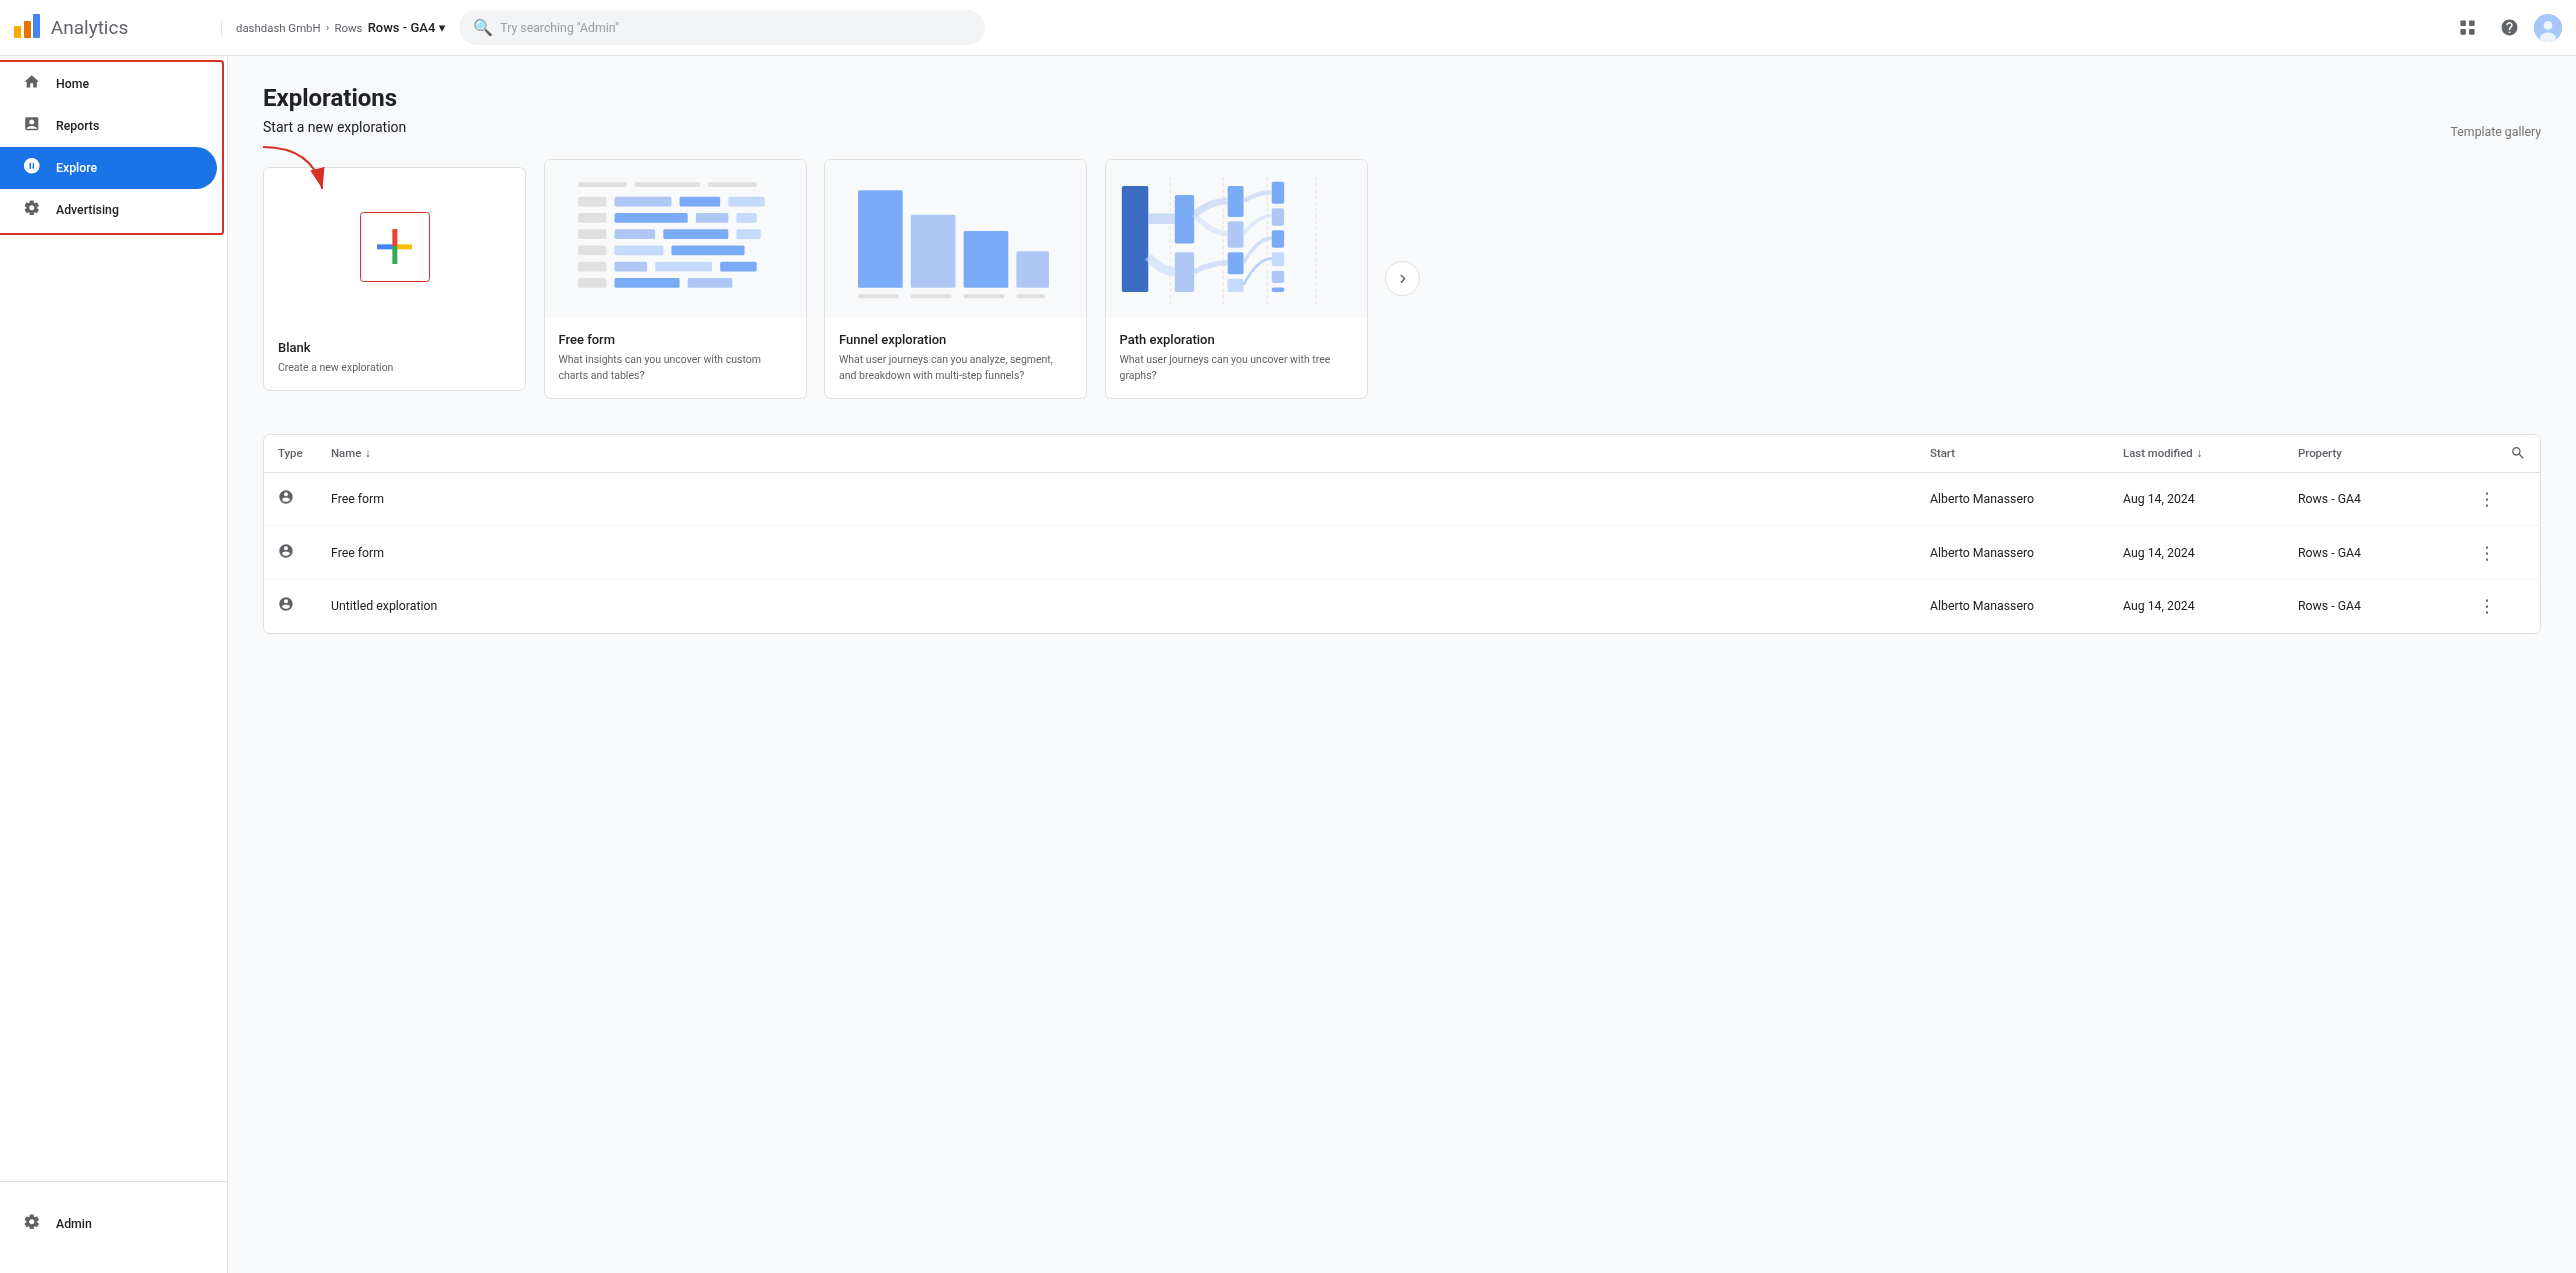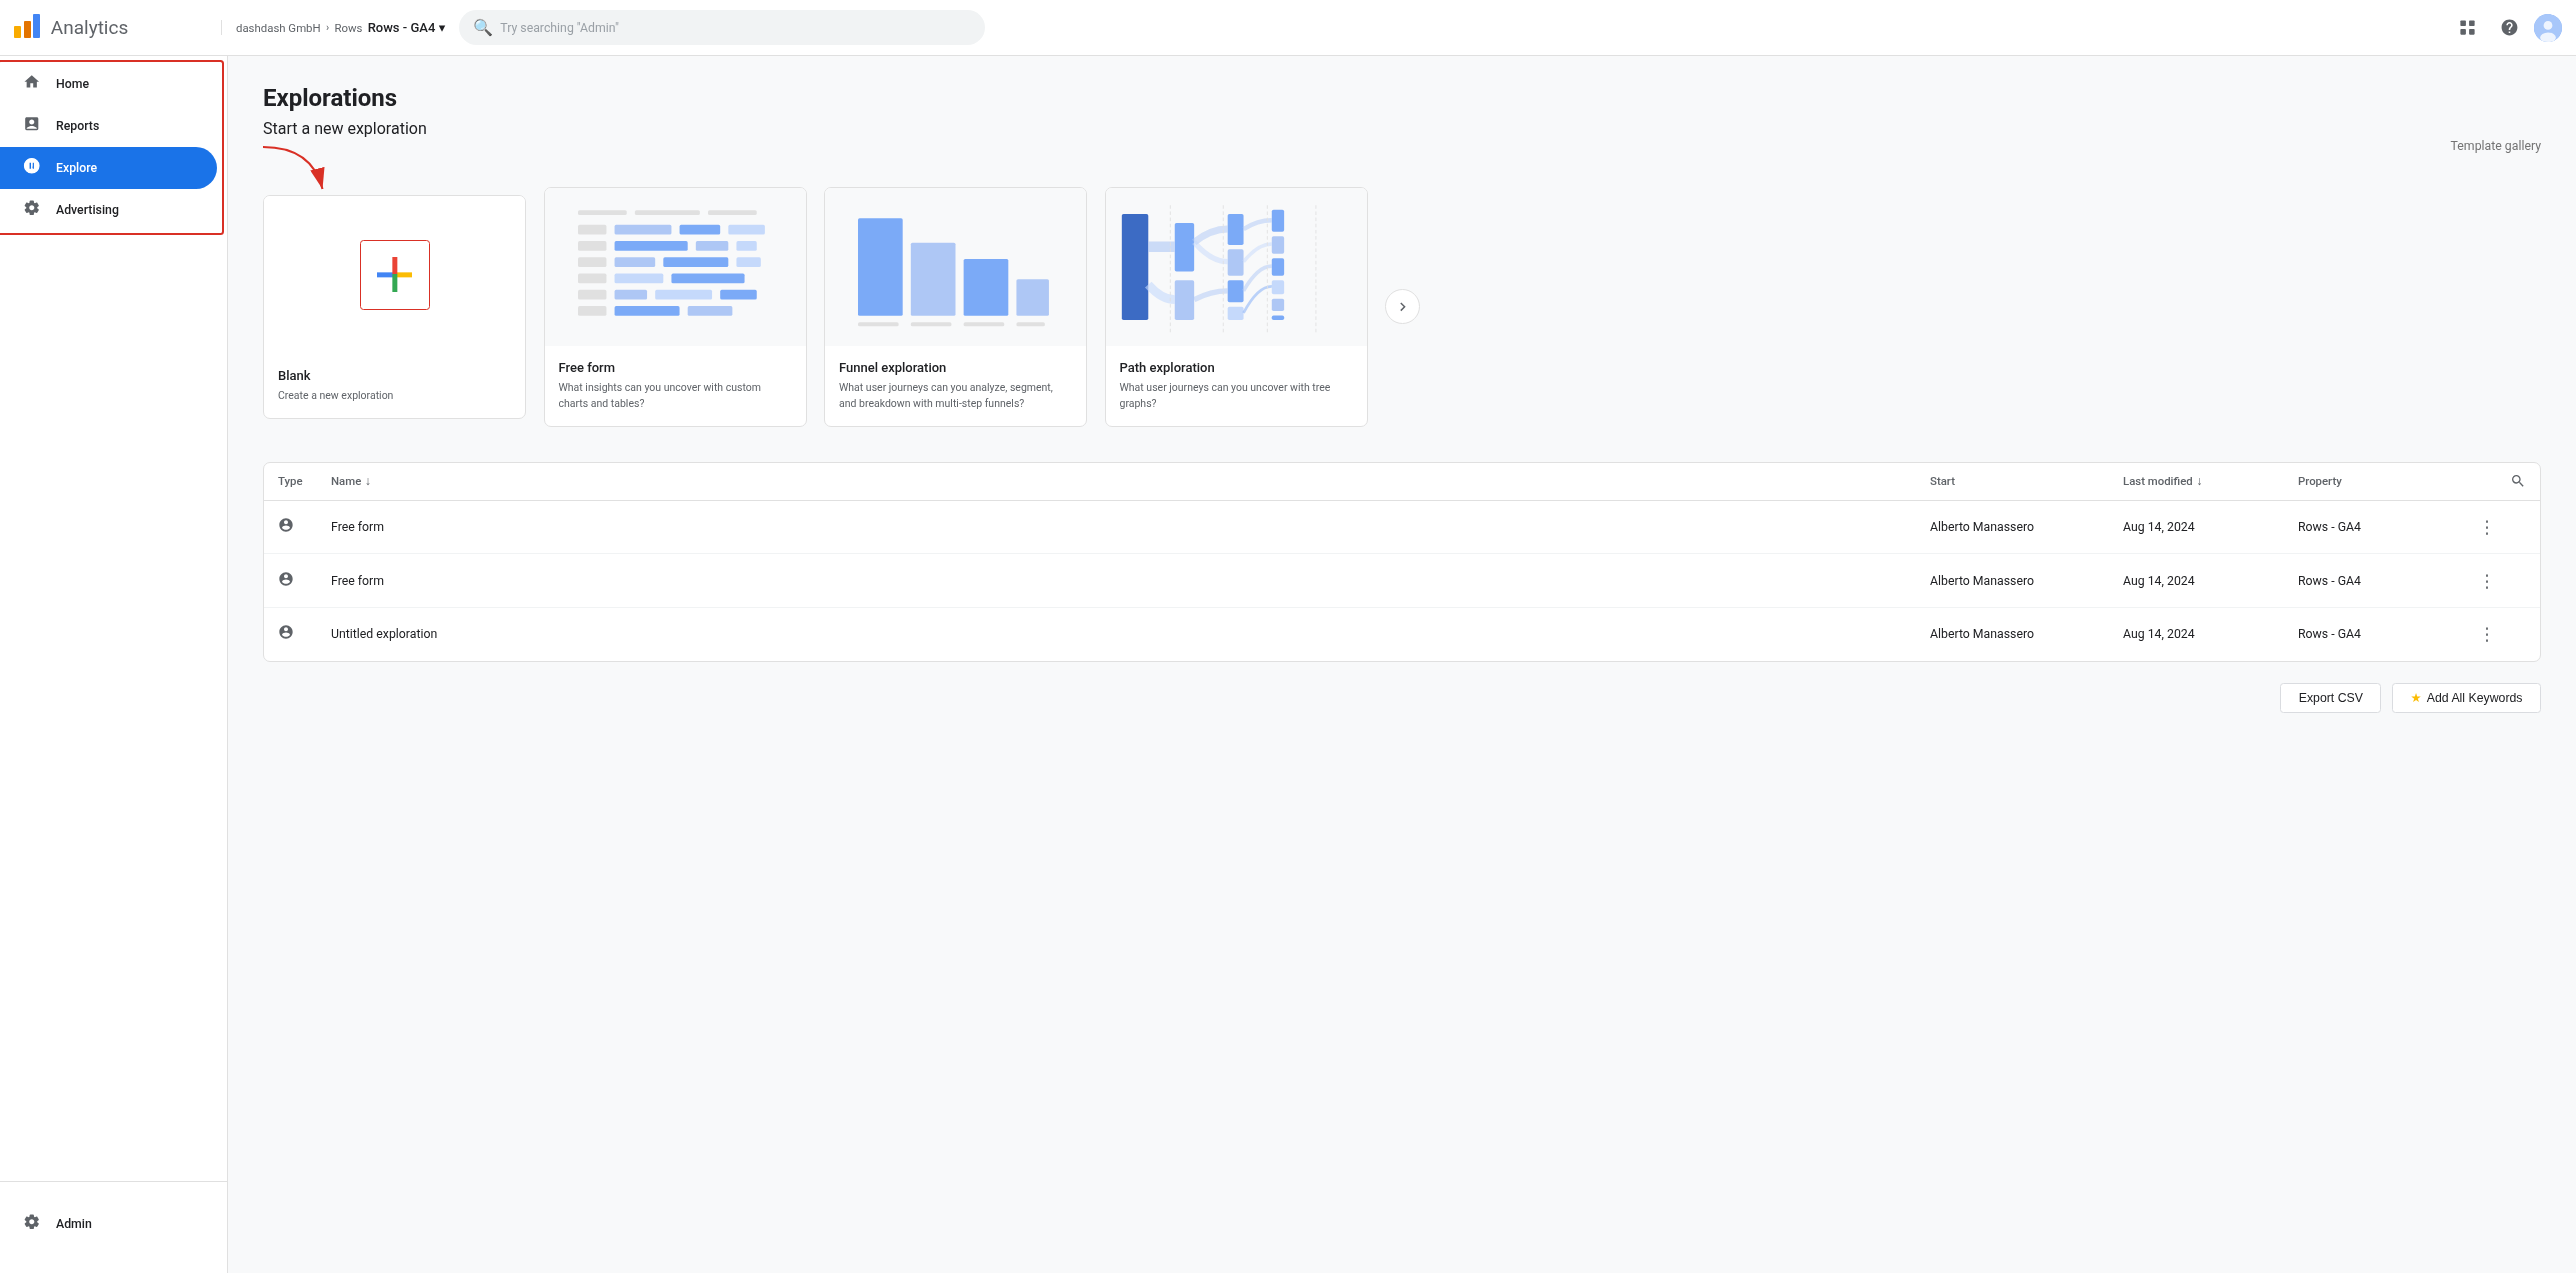--- a/index.html
+++ b/index.html
@@ -62,21 +62,21 @@
       position: absolute; top: 140px; left: 254px; width: 88px; height: 70px;
       pointer-events: none; z-index: 200;
     }
 
     
     .main {
       margin-top: 56px; margin-left: 228px; padding: 28px 35px; min-height: calc(100vh - 56px);
       background: #f8f9fa;
     }
     .page-title { font-size: 24px; font-weight: 700; color: #202124; margin-bottom: 7px; }
-    .section-subtitle { font-size: 16px; color: #202124; margin-bottom: 35px; }
+    .section-subtitle { font-size: 14px; color: #202124; margin-bottom: 10px; }
     .template-gallery-link { color: #737373; font-size: 12.3px; cursor: pointer; text-decoration: none; }
 
     .cards-header { display: flex; justify-content: space-between; align-items: center; margin-bottom: 14px; }
 
     
     .cards-row { display: flex; gap: 17.5px; align-items: center; margin-bottom: 35px; overflow: hidden; }
     .card {
       background: #fff; border-radius: 7px; border: 0.9px solid #e0e0e0;
       padding: 0; min-width: 228px; max-width: 263px; flex: 1;
       display: flex; flex-direction: column; overflow: hidden; cursor: pointer;
@@ -438,23 +438,14 @@
           </svg>
       </div>
       <div>Untitled exploration</div>
       <div>Alberto Manassero</div>
       <div>Aug 14, 2024</div>
       <div>Rows - GA4</div>
       <div class="more-btn">⋮</div>
     </div>
   </div>
 
-  <div class="footer-actions">
-    <button class="btn-outline">
-      <span>Export CSV</span>
-    </button>
-    <button class="btn-outline">
-      <span class="star-icon">★</span>
-      <span>Add All Keywords</span>
-    </button>
-  </div>
 </div>
 
 
 </body></html>

